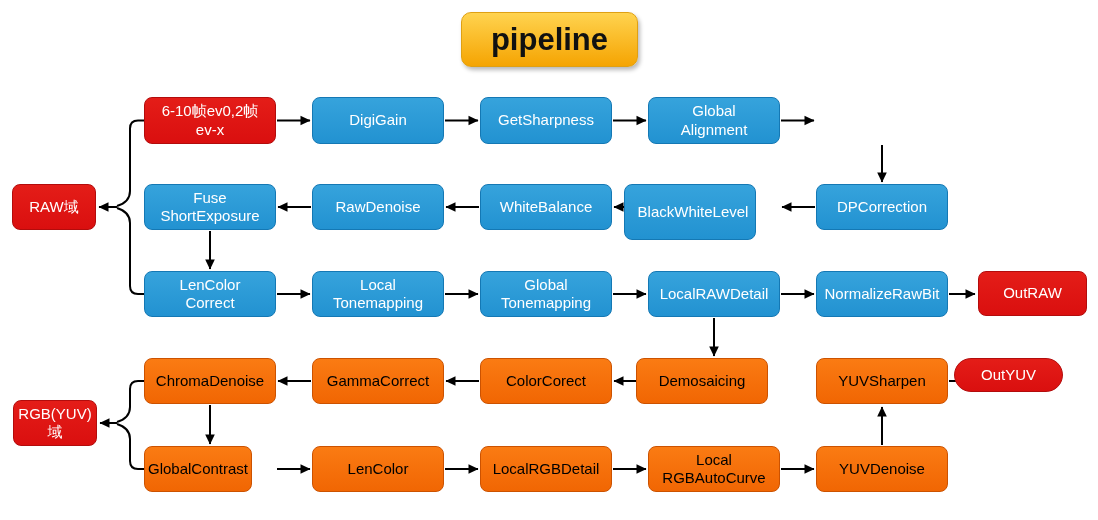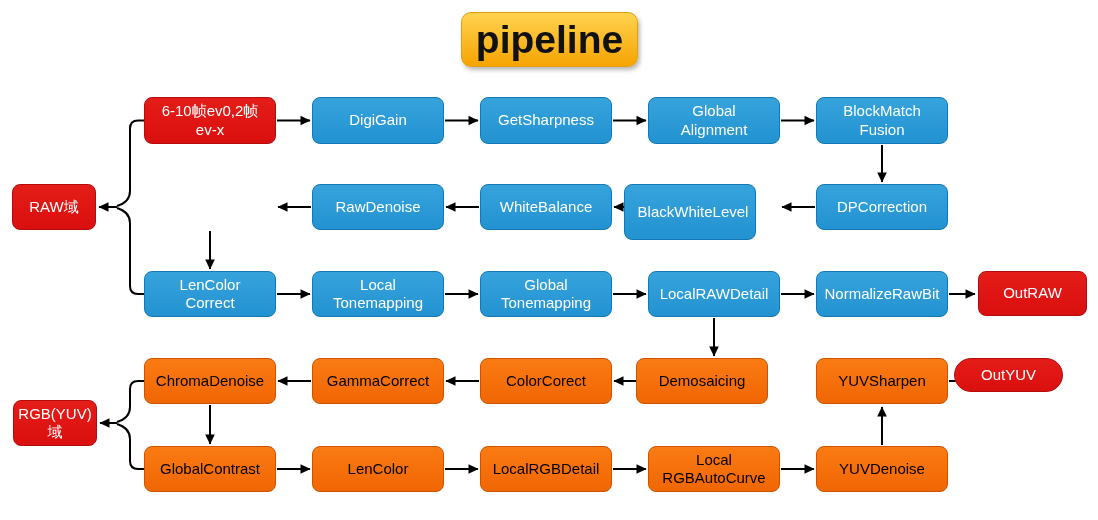--- a/index.html
+++ b/index.html
@@ -10,21 +10,21 @@
     position:absolute;display:flex;align-items:center;justify-content:center;
     text-align:center;border-radius:8px;font-size:15px;line-height:1.22;
     white-space:pre-line;box-sizing:border-box;padding:2px;
   }
   .blue{background:linear-gradient(#36a3dc,#2292d1);border:1.5px solid #1478b4;color:#ffffff;}
   .orange{background:linear-gradient(#fa7b13,#f16603);border:1.5px solid #cc5200;color:#000000;}
   .red{background:linear-gradient(#e41d18,#da0f0f);border:1.5px solid #b30c0c;color:#ffffff;}
   .title-box{
     position:absolute;display:flex;align-items:center;justify-content:center;
     background:linear-gradient(#ffd34f,#f5a402);border:1.5px solid #dfa013;
-    color:#111111;font-weight:bold;font-size:39px;border-radius:10px;
+    color:#111111;font-weight:bold;font-size:31px;border-radius:10px;
     box-shadow:2px 3px 4px rgba(0,0,0,.28);box-sizing:border-box;
   }
 </style>
 </head>
 <body>
 
 <div class="canvas">
 
   <svg class="edges" viewBox="0 0 1098 520" xmlns="http://www.w3.org/2000/svg">
     <defs>
@@ -82,24 +82,24 @@
   </svg>
 
   <div class="title-box" style="left:461px;top:12px;width:177px;height:55px;">pipeline</div>
 
   <div class="node red" style="left:144px;top:97px;width:132px;height:47px;">6-10帧ev0,2帧
 ev-x</div>
   <div class="node blue" style="left:312px;top:97px;width:132px;height:47px;">DigiGain</div>
   <div class="node blue" style="left:480px;top:97px;width:132px;height:47px;">GetSharpness</div>
   <div class="node blue" style="left:648px;top:97px;width:132px;height:47px;">Global
 Alignment</div>
-  <div class="node blue" style="left:816px;top:97px;width:132px;height:47px;">BlockMatch
-Fusion</div>
 
   <div class="node red" style="left:12px;top:184px;width:84px;height:46px;">RAW域</div>
+  <div class="node blue" style="left:144px;top:184px;width:132px;height:46px;">Fuse
+ShortExposure</div>
   <div class="node blue" style="left:312px;top:184px;width:132px;height:46px;">RawDenoise</div>
   <div class="node blue" style="left:480px;top:184px;width:132px;height:46px;">WhiteBalance</div>
   <div class="node blue" style="left:624px;top:184px;width:132px;height:56px;padding-left:8px;">BlackWhiteLevel</div>
   <div class="node blue" style="left:816px;top:184px;width:132px;height:46px;">DPCorrection</div>
 
   <div class="node blue" style="left:144px;top:271px;width:132px;height:46px;">LenColor
 Correct</div>
   <div class="node blue" style="left:312px;top:271px;width:132px;height:46px;">Local
 Tonemapping</div>
   <div class="node blue" style="left:480px;top:271px;width:132px;height:46px;">Global
@@ -110,20 +110,20 @@
 
   <div class="node orange" style="left:144px;top:358px;width:132px;height:46px;">ChromaDenoise</div>
   <div class="node orange" style="left:312px;top:358px;width:132px;height:46px;">GammaCorrect</div>
   <div class="node orange" style="left:480px;top:358px;width:132px;height:46px;">ColorCorect</div>
   <div class="node orange" style="left:636px;top:358px;width:132px;height:46px;">Demosaicing</div>
   <div class="node orange" style="left:816px;top:358px;width:132px;height:46px;">YUVSharpen</div>
   <div class="node red" style="left:954px;top:358px;width:109px;height:34px;border-radius:17px;">OutYUV</div>
 
   <div class="node red" style="left:13px;top:400px;width:84px;height:46px;">RGB(YUV)
 域</div>
-  <div class="node orange" style="left:144px;top:446px;width:132px;height:46px;">GlobalContrast</div>
+  <div class="node orange" style="left:144px;top:446px;width:108px;height:46px;">GlobalContrast</div>
   <div class="node orange" style="left:312px;top:446px;width:132px;height:46px;">LenColor</div>
   <div class="node orange" style="left:480px;top:446px;width:132px;height:46px;">LocalRGBDetail</div>
   <div class="node orange" style="left:648px;top:446px;width:132px;height:46px;">Local
 RGBAutoCurve</div>
   <div class="node orange" style="left:816px;top:446px;width:132px;height:46px;">YUVDenoise</div>
 
 </div>
 
 </body></html>

